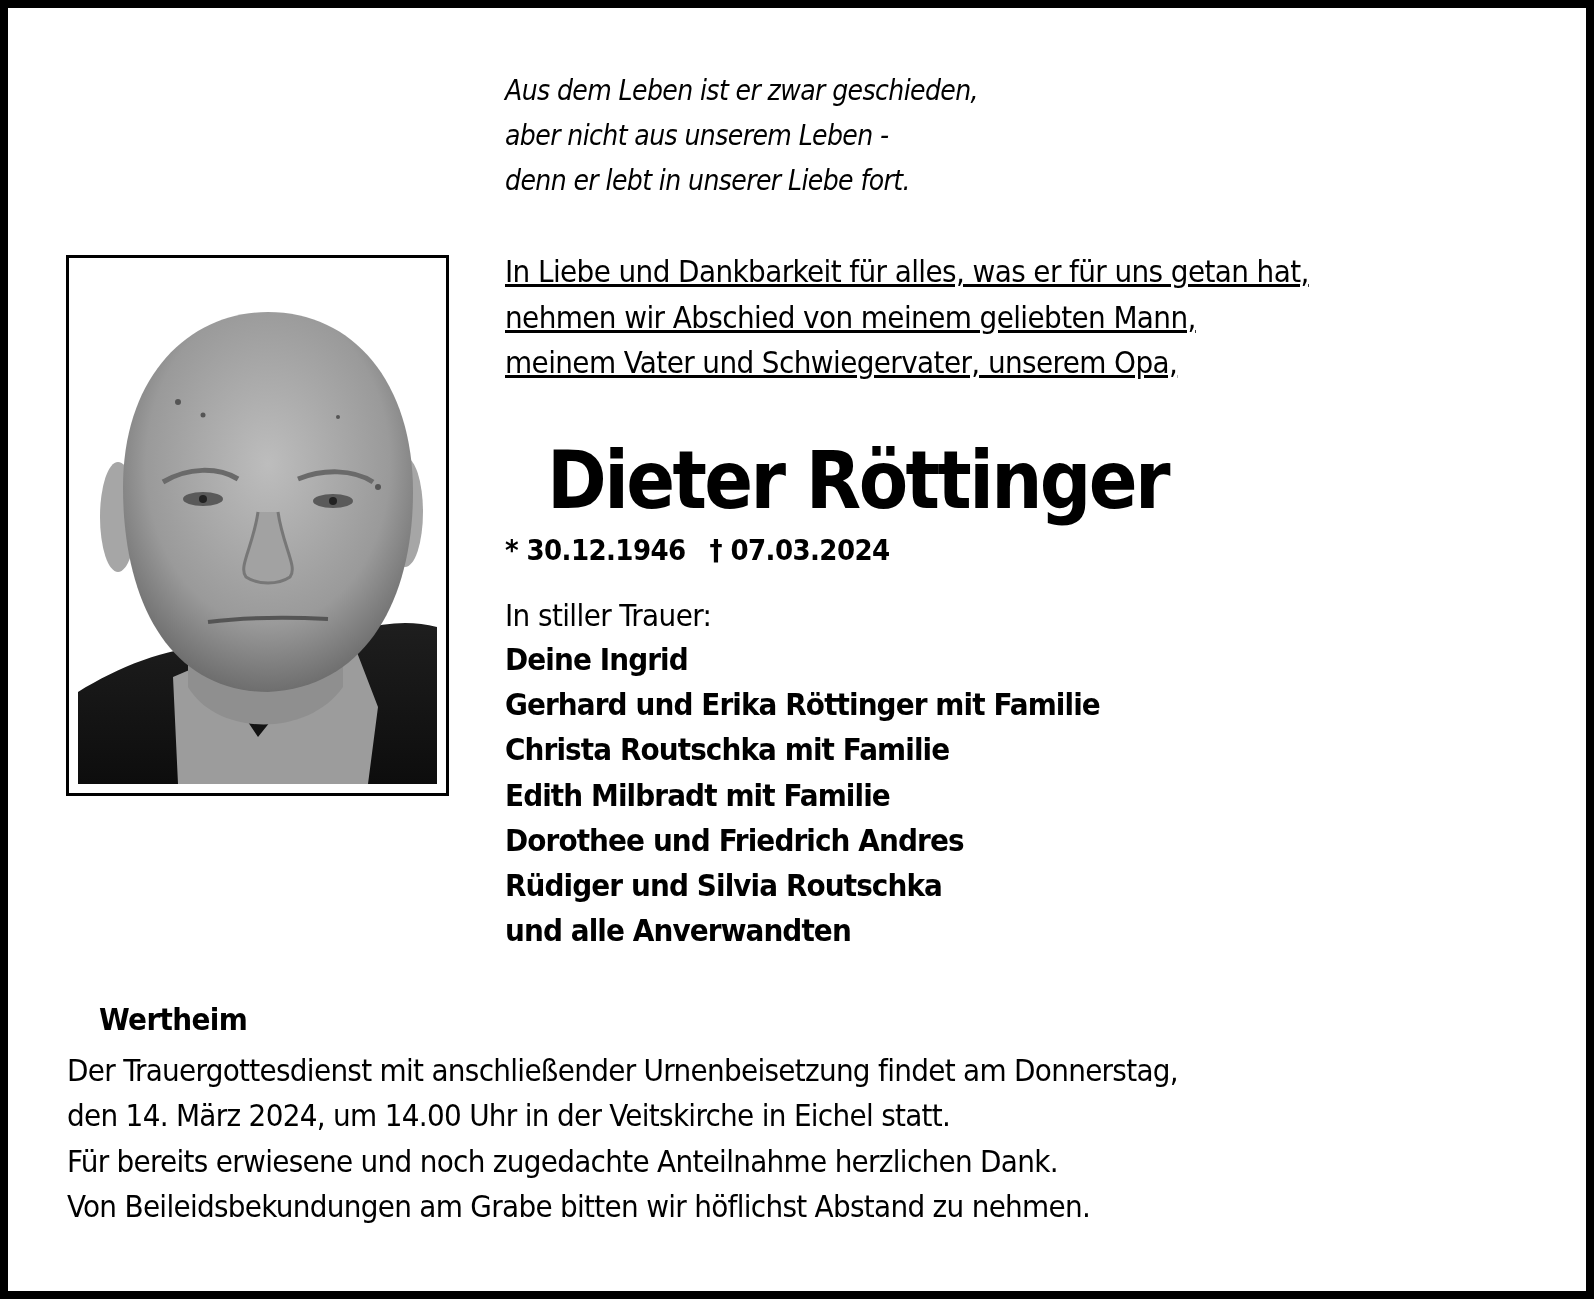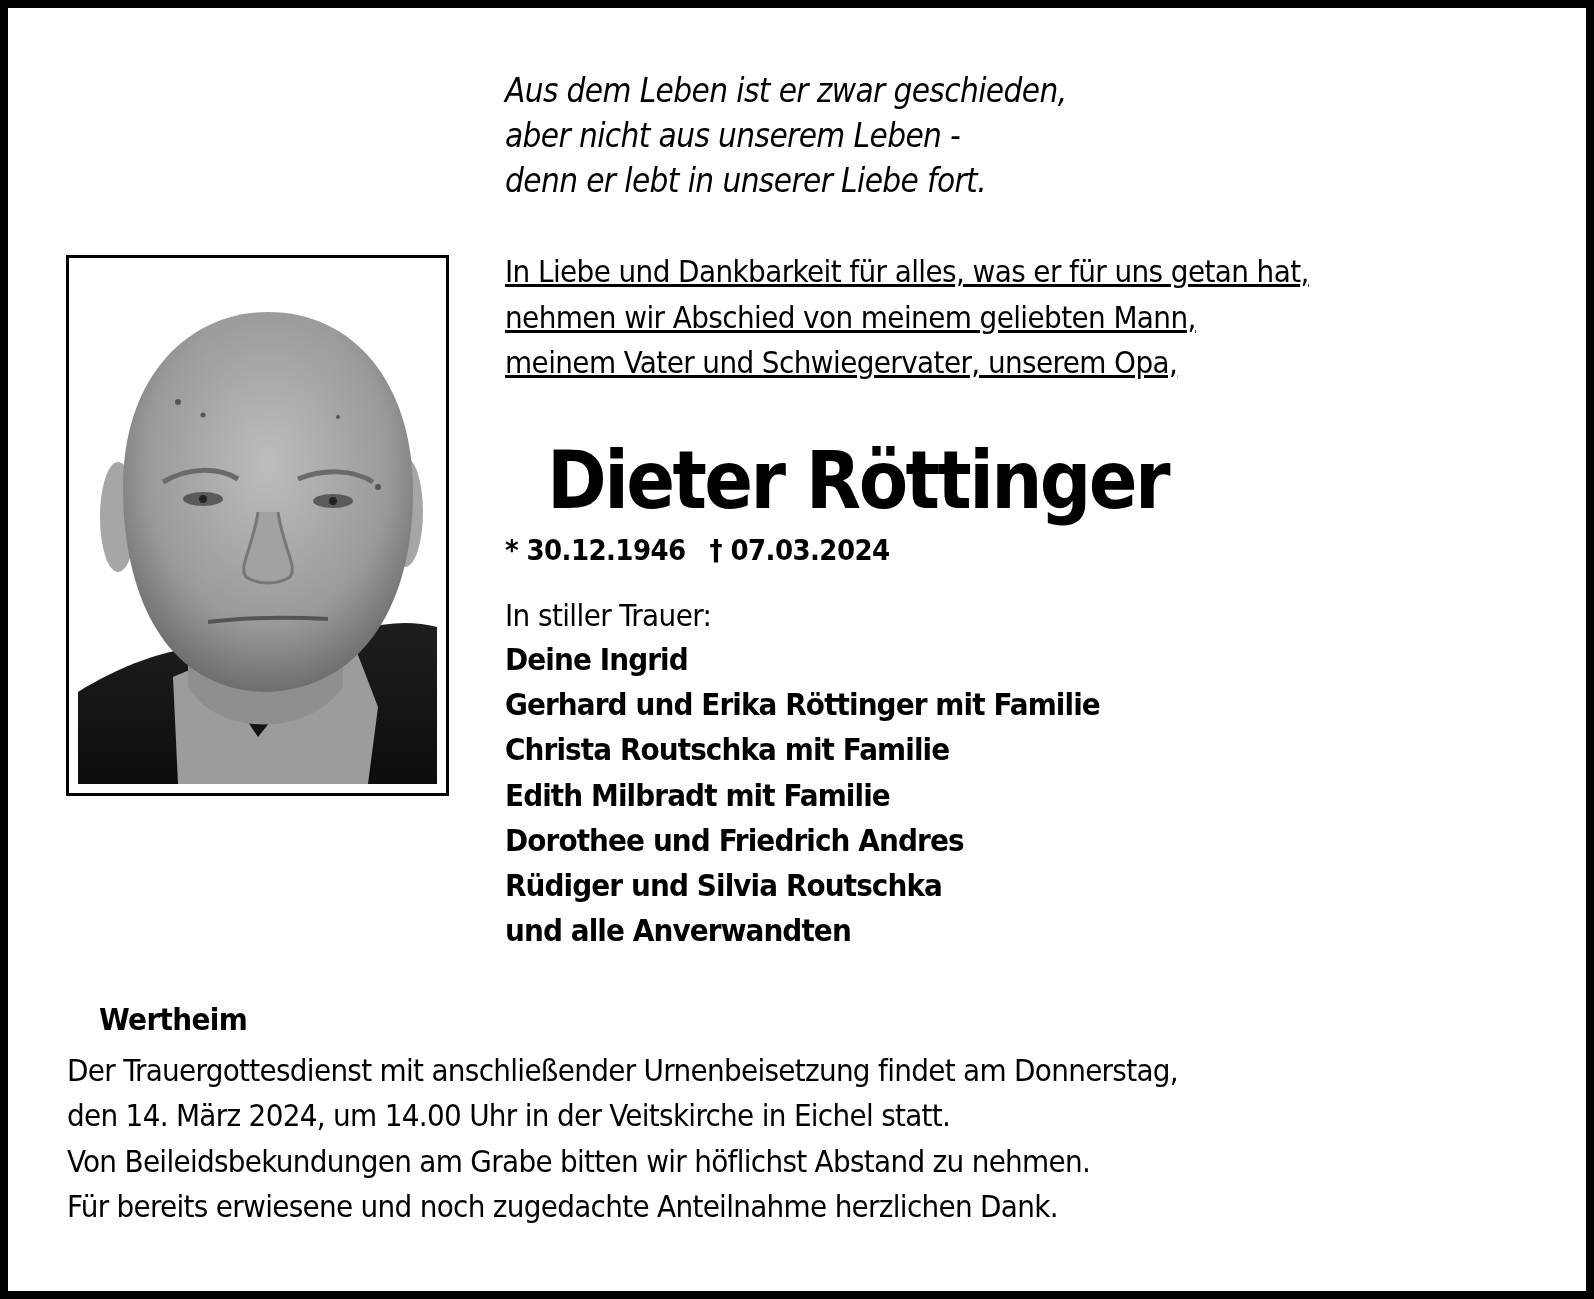--- a/index.html
+++ b/index.html
@@ -22,21 +22,21 @@
       width: 1578px;
       height: 1283px;
       background: #ffffff;
     }
     .abs { position: absolute; white-space: nowrap; }
 
     .quote {
       left: 497px;
       top: 60px;
       font-style: italic;
-      font-size: 33px;
+      font-size: 28px;
       line-height: 45px;
       letter-spacing: -0.6px;
     }
     .intro {
       left: 497px;
       top: 241px;
       font-size: 31px;
       line-height: 45.5px;
       letter-spacing: -0.6px;
       text-decoration: underline;
@@ -192,17 +192,17 @@
     <div>Dorothee und Friedrich Andres</div>
     <div>Rüdiger und Silvia Routschka</div>
     <div>und alle Anverwandten</div>
   </div>
 
   <div class="abs city">Wertheim</div>
 
   <div class="abs service">
     <div>Der Trauergottesdienst mit anschließender Urnenbeisetzung findet am Donnerstag,</div>
     <div>den 14. März 2024, um 14.00 Uhr in der Veitskirche in Eichel statt.</div>
+    <div>Für bereits erwiesene und noch zugedachte Anteilnahme herzlichen Dank.</div>
     <div>Von Beileidsbekundungen am Grabe bitten wir höflichst Abstand zu nehmen.</div>
-    <div>Für bereits erwiesene und noch zugedachte Anteilnahme herzlichen Dank.</div>
   </div>
 
 </div>
 
 </body></html>

